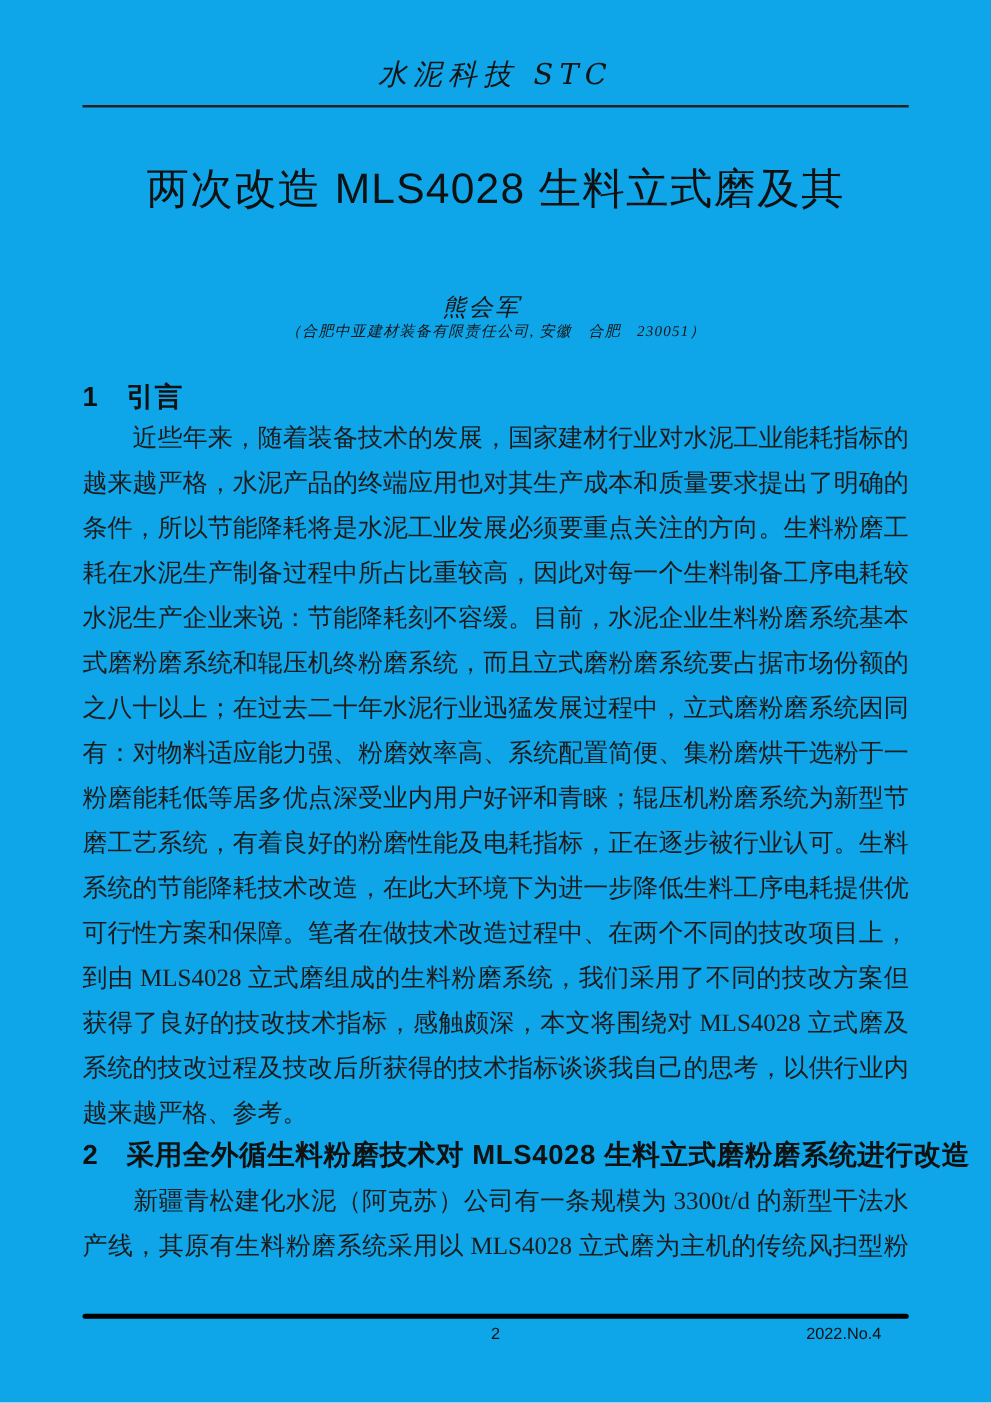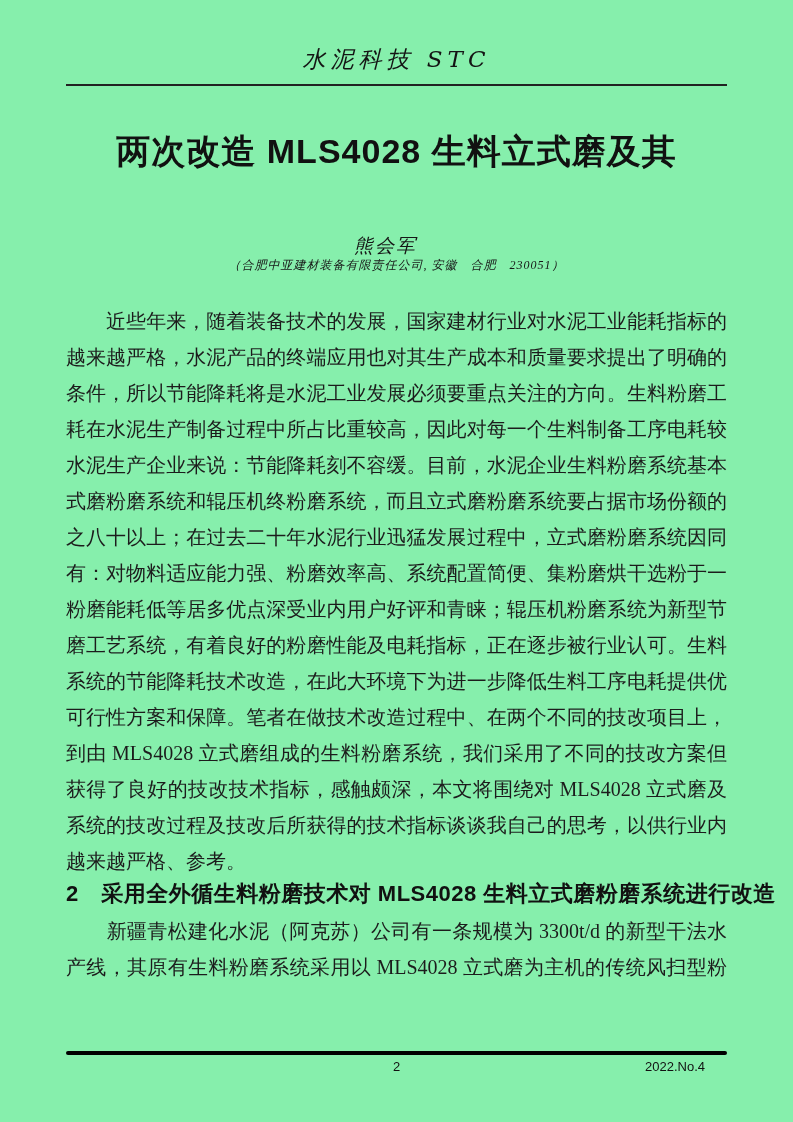--- a/index.html
+++ b/index.html
@@ -1,32 +1,32 @@
 <!DOCTYPE html>
 <html><head>
 <meta charset="utf-8">
 <style>
   html,body{margin:0;padding:0;background:#ffffff;}
   .page{
-    position:relative;width:793px;height:1122px;background:#86efac;
+    position:relative;width:793px;height:1122px;background:#0ea5e9;
     color:#1a1a1a;overflow:hidden;
     font-family:"Liberation Serif","DejaVu Serif",serif;
   }
   .journal-header{
     position:absolute;top:44px;left:66px;width:661px;
     text-align:center;font-family:"DejaVu Serif","Liberation Serif",serif;
     font-style:italic;font-size:23px;letter-spacing:5px;color:#141414;
   }
   .header-rule{
     position:absolute;top:84px;left:66px;width:661px;height:2px;background:#222222;
   }
   .article-title{
     position:absolute;top:126px;left:46px;width:701px;text-align:center;
     font-family:"Liberation Sans","DejaVu Sans",sans-serif;
-    font-size:34px;line-height:50px;font-weight:700;color:#111111;letter-spacing:1px;
+    font-size:34px;line-height:50px;font-weight:400;color:#111111;letter-spacing:1px;
   }
   .author{
     position:absolute;top:233px;left:55px;width:661px;text-align:center;
     font-style:italic;font-size:19px;color:#161616;letter-spacing:2px;
   }
   .affiliation{
     position:absolute;top:257px;left:66px;width:661px;text-align:center;
     font-style:italic;font-size:12px;color:#161616;letter-spacing:1px;
   }
   .article-body{
@@ -65,20 +65,21 @@
   <div class="header-rule"></div>
 
   <div class="article-title">
     <div>两次改造 MLS4028 生料立式磨及其</div>
   </div>
 
   <div class="author">熊会军</div>
   <div class="affiliation">（合肥中亚建材装备有限责任公司, 安徽　合肥　230051）</div>
 
   <div class="article-body" id="article-body">
+      <div class="sec-heading">1　引言</div>
       <div class="body-line">　　近些年来，随着装备技术的发展，国家建材行业对水泥工业能耗指标的要求</div>
       <div class="body-line">越来越严格，水泥产品的终端应用也对其生产成本和质量要求提出了明确的前提</div>
       <div class="body-line">条件，所以节能降耗将是水泥工业发展必须要重点关注的方向。生料粉磨工序电</div>
       <div class="body-line">耗在水泥生产制备过程中所占比重较高，因此对每一个生料制备工序电耗较高的</div>
       <div class="body-line">水泥生产企业来说：节能降耗刻不容缓。目前，水泥企业生料粉磨系统基本为立</div>
       <div class="body-line">式磨粉磨系统和辊压机终粉磨系统，而且立式磨粉磨系统要占据市场份额的百分</div>
       <div class="body-line">之八十以上；在过去二十年水泥行业迅猛发展过程中，立式磨粉磨系统因同时具</div>
       <div class="body-line">有：对物料适应能力强、粉磨效率高、系统配置简便、集粉磨烘干选粉于一体、</div>
       <div class="body-line">粉磨能耗低等居多优点深受业内用户好评和青睐；辊压机粉磨系统为新型节能粉</div>
       <div class="body-line">磨工艺系统，有着良好的粉磨性能及电耗指标，正在逐步被行业认可。生料粉磨</div>

